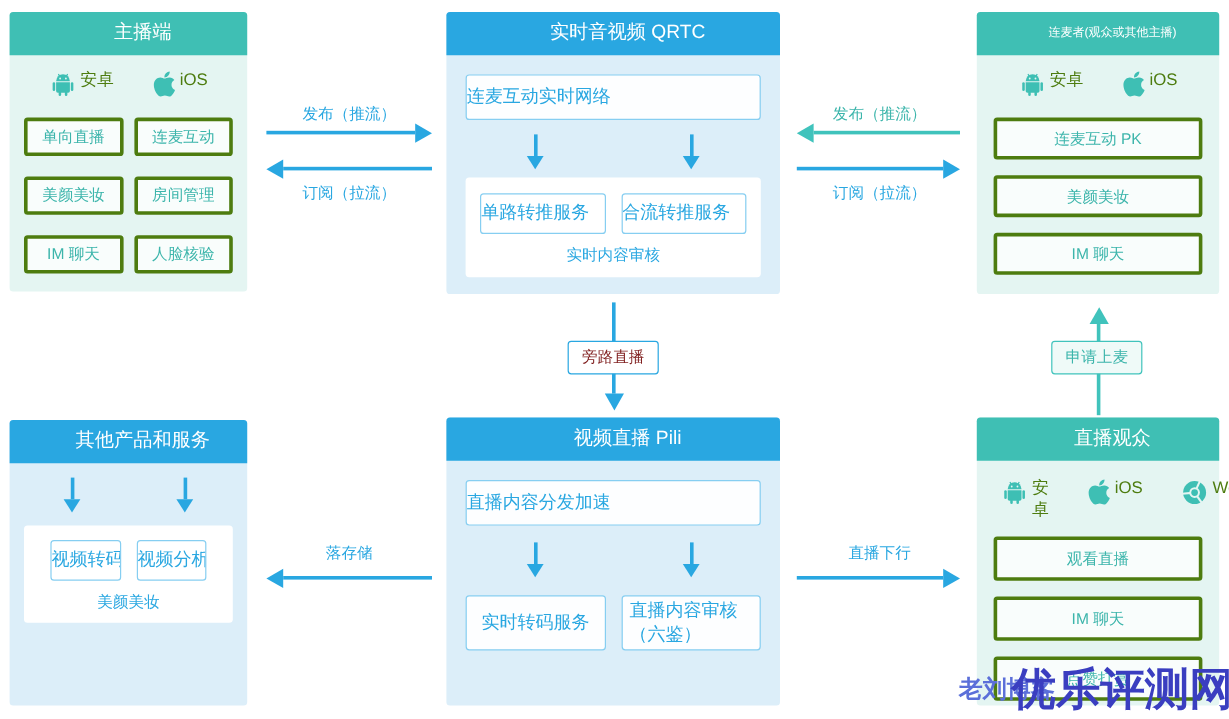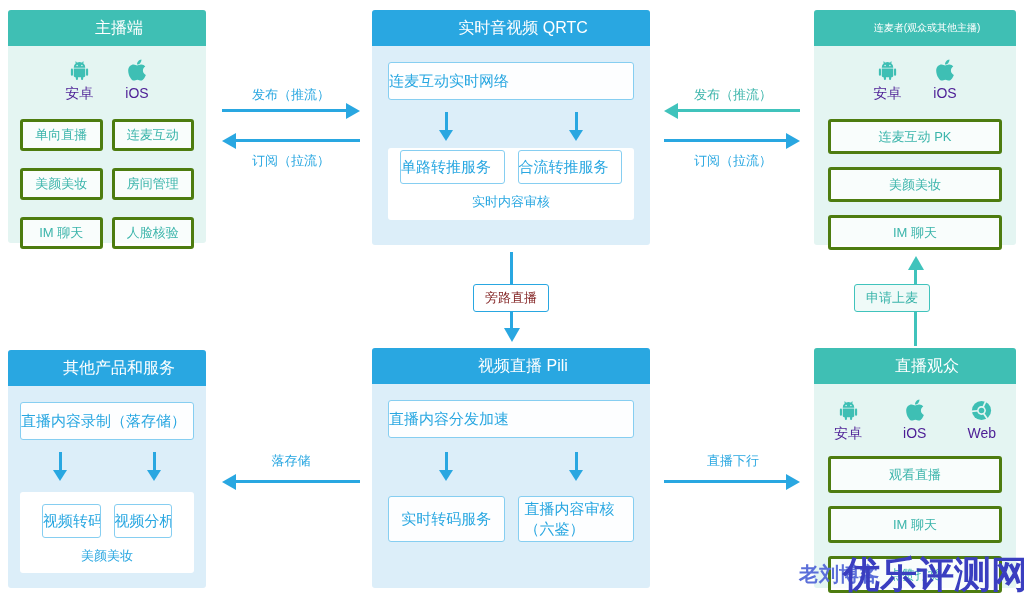--- a/index.html
+++ b/index.html
@@ -17,22 +17,22 @@
 
   #panel-broadcaster{left:8px;top:10px;width:198px;height:233px;}
   #panel-qrtc{left:372px;top:10px;width:278px;height:235px;}
   #panel-comaker{left:814px;top:10px;width:202px;height:235px;}
   #panel-other{left:8px;top:350px;width:198px;height:238px;}
   #panel-pili{left:372px;top:348px;width:278px;height:240px;}
   #panel-audience{left:814px;top:348px;width:202px;height:240px;}
 
   .platform-row{display:flex;justify-content:center;gap:32px;padding:12px 0 4px;}
   #panel-audience .platform-row{justify-content:space-between;padding:14px 20px 4px;}
-  .platform{display:flex;flex-direction:column;align-items:center;gap:3px;
-            color:#4c1d95;font-size:14px;}
+  .platform{display:flex;flex-direction:row;gap:3px;
+            color:#4d7c0f;font-size:14px;}
   .p-icon{height:24px;display:flex;align-items:flex-end;}
 
   .feature-grid{display:grid;grid-template-columns:1fr 1fr;gap:17px 9px;margin:12px 12px 0;}
   .t-btn{background:rgba(255,255,255,.78);border:3px solid #4d7c0f;border-radius:3px;
          color:#3CB5AB;font-size:13px;height:26px;line-height:26px;text-align:center;
          white-space:nowrap;overflow:hidden;}
   .feature-stack{display:flex;flex-direction:column;gap:13px;margin:12px 14px 0;}
   .feature-stack .t-btn{height:29px;line-height:29px;}
   #panel-audience .feature-stack{margin-top:9px;gap:13px;}
   #panel-audience .t-btn{height:31px;line-height:31px;}
@@ -41,21 +41,21 @@
          color:#29A7E1;font-size:15px;text-align:left;}
   .box-wide{margin:16px 16px 0;height:36px;line-height:36px;white-space:nowrap;overflow:hidden;}
   #panel-other .box-wide{margin:16px 12px 0;}
   .arrow-row{display:flex;justify-content:center;gap:127px;margin-top:12px;height:32px;}
   #panel-other .arrow-row{gap:91px;}
   #panel-pili .arrow-row{margin-top:14px;}
   .v-down{width:3px;height:18px;background:#29A7E1;position:relative;}
   .v-down::after{content:"";position:absolute;top:100%;left:50%;transform:translateX(-50%);
                  border:7px solid transparent;border-top:11px solid #29A7E1;}
 
-  .white-card{background:#fff;border-radius:3px;margin:4px 16px 0;padding:2px 12px 9px;}
+  .white-card{background:#fff;border-radius:3px;margin:4px 16px 0;padding:13px 12px 9px;}
   #panel-other .white-card{margin:8px 12px 0;padding:12px 22px 8px;}
   .service-row{display:flex;gap:13px;}
   .service-row .b-box{flex:1;height:32px;line-height:32px;white-space:nowrap;overflow:hidden;}
   .card-caption{text-align:center;color:#29A7E1;font-size:13px;margin-top:9px;}
   #panel-pili .service-row{margin:12px 16px 0;}
   #panel-pili .service-row .b-box{height:46px;line-height:1.35;display:flex;align-items:center;
          justify-content:center;padding:2px 6px;box-sizing:border-box;white-space:normal;}
 
   .hline{position:absolute;height:3px;background:currentColor;z-index:1;}
   .hline.head-r::after{content:"";position:absolute;left:100%;top:50%;transform:translateY(-50%);
@@ -85,21 +85,21 @@
   #arr-store{left:236px;top:480px;width:124px;}
   #lbl-store{left:222px;top:452px;width:138px;}
   #arr-downlink{left:664px;top:480px;width:122px;}
   #lbl-downlink{left:664px;top:452px;width:138px;}
   #line-bypass{left:510px;top:252px;height:76px;}
   #line-apply{left:914px;top:270px;height:76px;}
 
   .pill{position:absolute;border-radius:3px;text-align:center;font-size:13px;height:26px;
         line-height:26px;z-index:2;white-space:nowrap;}
   #pill-bypass{left:473px;top:284px;width:74px;background:#fff;border:1px solid #29A7E1;color:#7f1d1d;}
-  #pill-apply{left:854px;top:284px;width:74px;background:#EFFAF8;border:1px solid #40C3BC;color:#3CB5AB;}
+  #pill-apply{left:876px;top:284px;width:74px;background:#EFFAF8;border:1px solid #40C3BC;color:#3CB5AB;}
 
   #wm-small{position:absolute;left:799px;top:561px;font-size:20px;font-weight:bold;
             color:#5B6FD9;z-index:8;white-space:nowrap;}
   #wm-big{position:absolute;left:843px;top:550px;font-size:37px;font-weight:bold;
           color:#3A3EC0;z-index:9;white-space:nowrap;}
 </style>
 </head>
 <body>
 
 <div class="panel t-bg" id="panel-broadcaster">
@@ -190,21 +190,20 @@
   </div>
   <div class="feature-stack">
     <div class="t-btn">连麦互动 PK</div>
     <div class="t-btn">美颜美妆</div>
     <div class="t-btn">IM 聊天</div>
   </div>
 </div>
 
 <div class="panel b-bg" id="panel-other">
   <div class="panel-header b-hd">其他产品和服务</div>
-  <div class="b-box box-wide">直播内容录制（落存储）</div>
   <div class="arrow-row">
     <div class="v-down"></div>
     <div class="v-down"></div>
   </div>
   <div class="white-card">
     <div class="service-row">
       <div class="b-box">视频转码</div>
       <div class="b-box">视频分析</div>
     </div>
     <div class="card-caption">美颜美妆</div>

